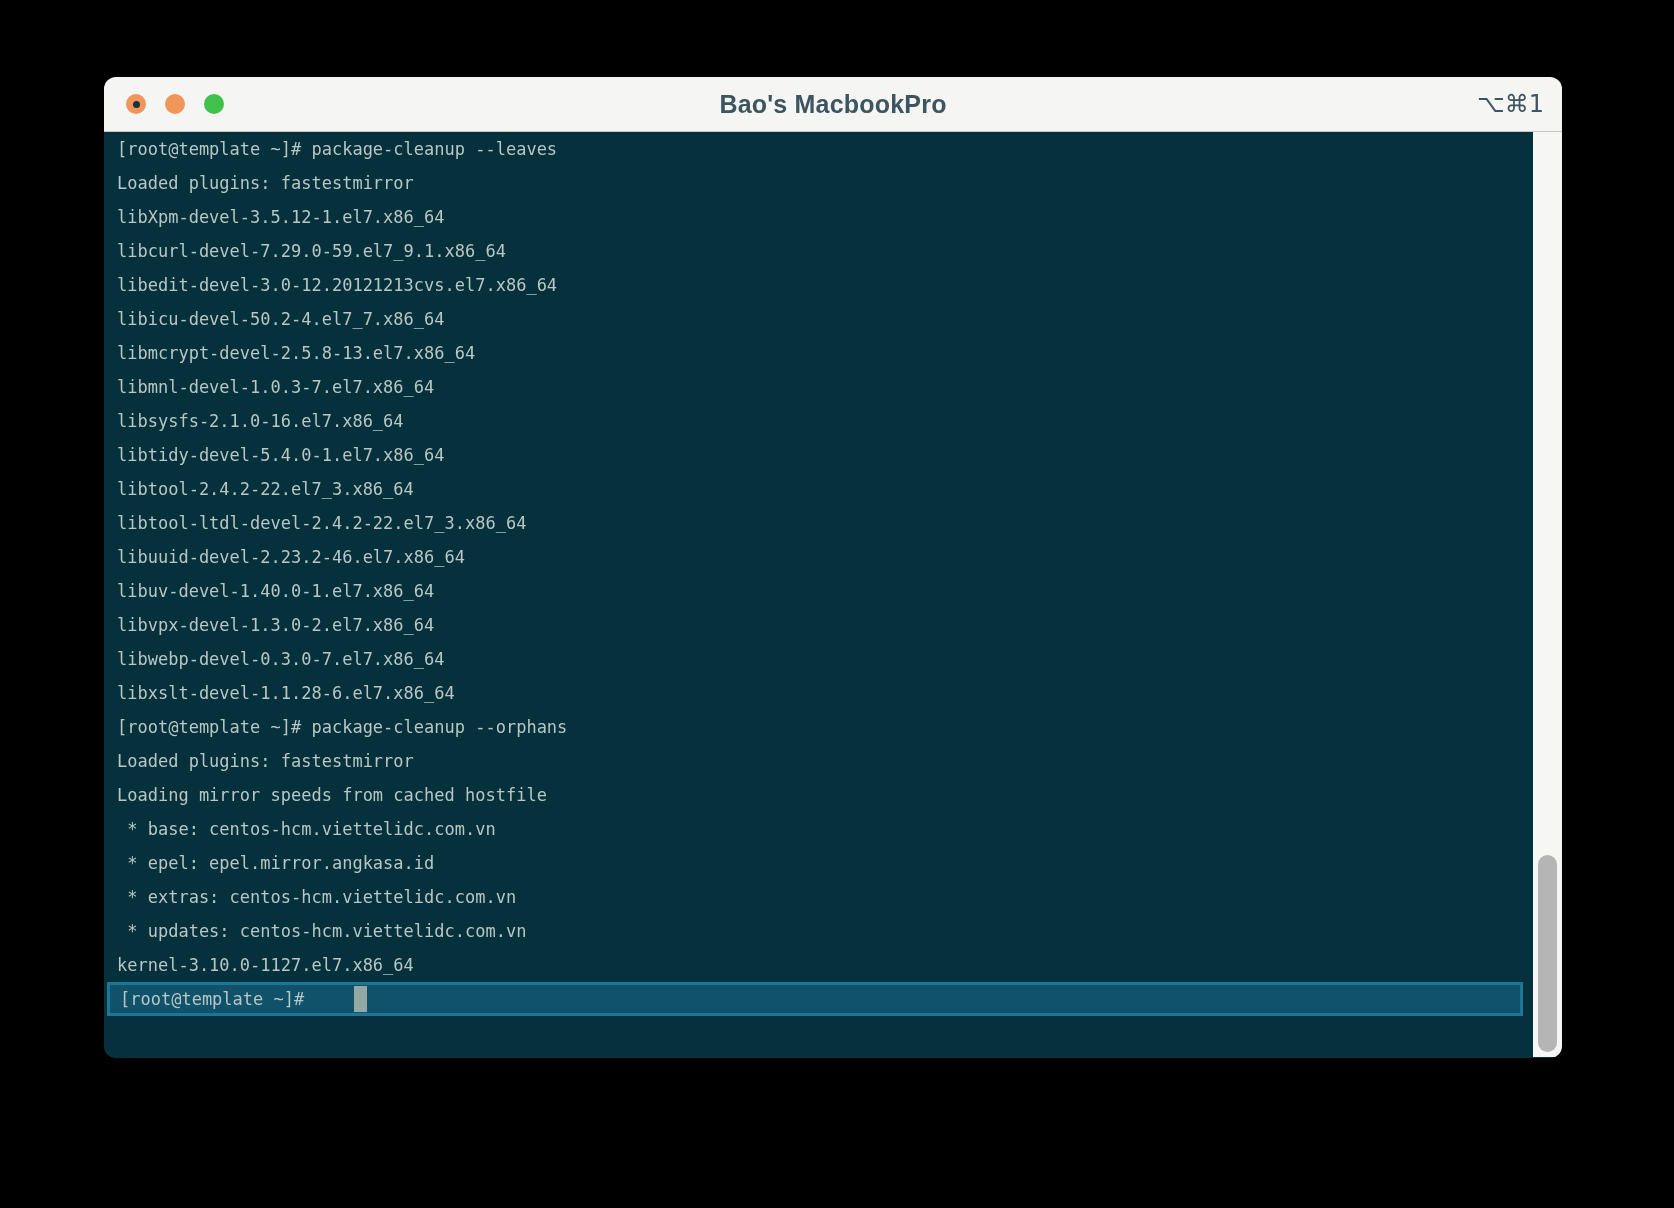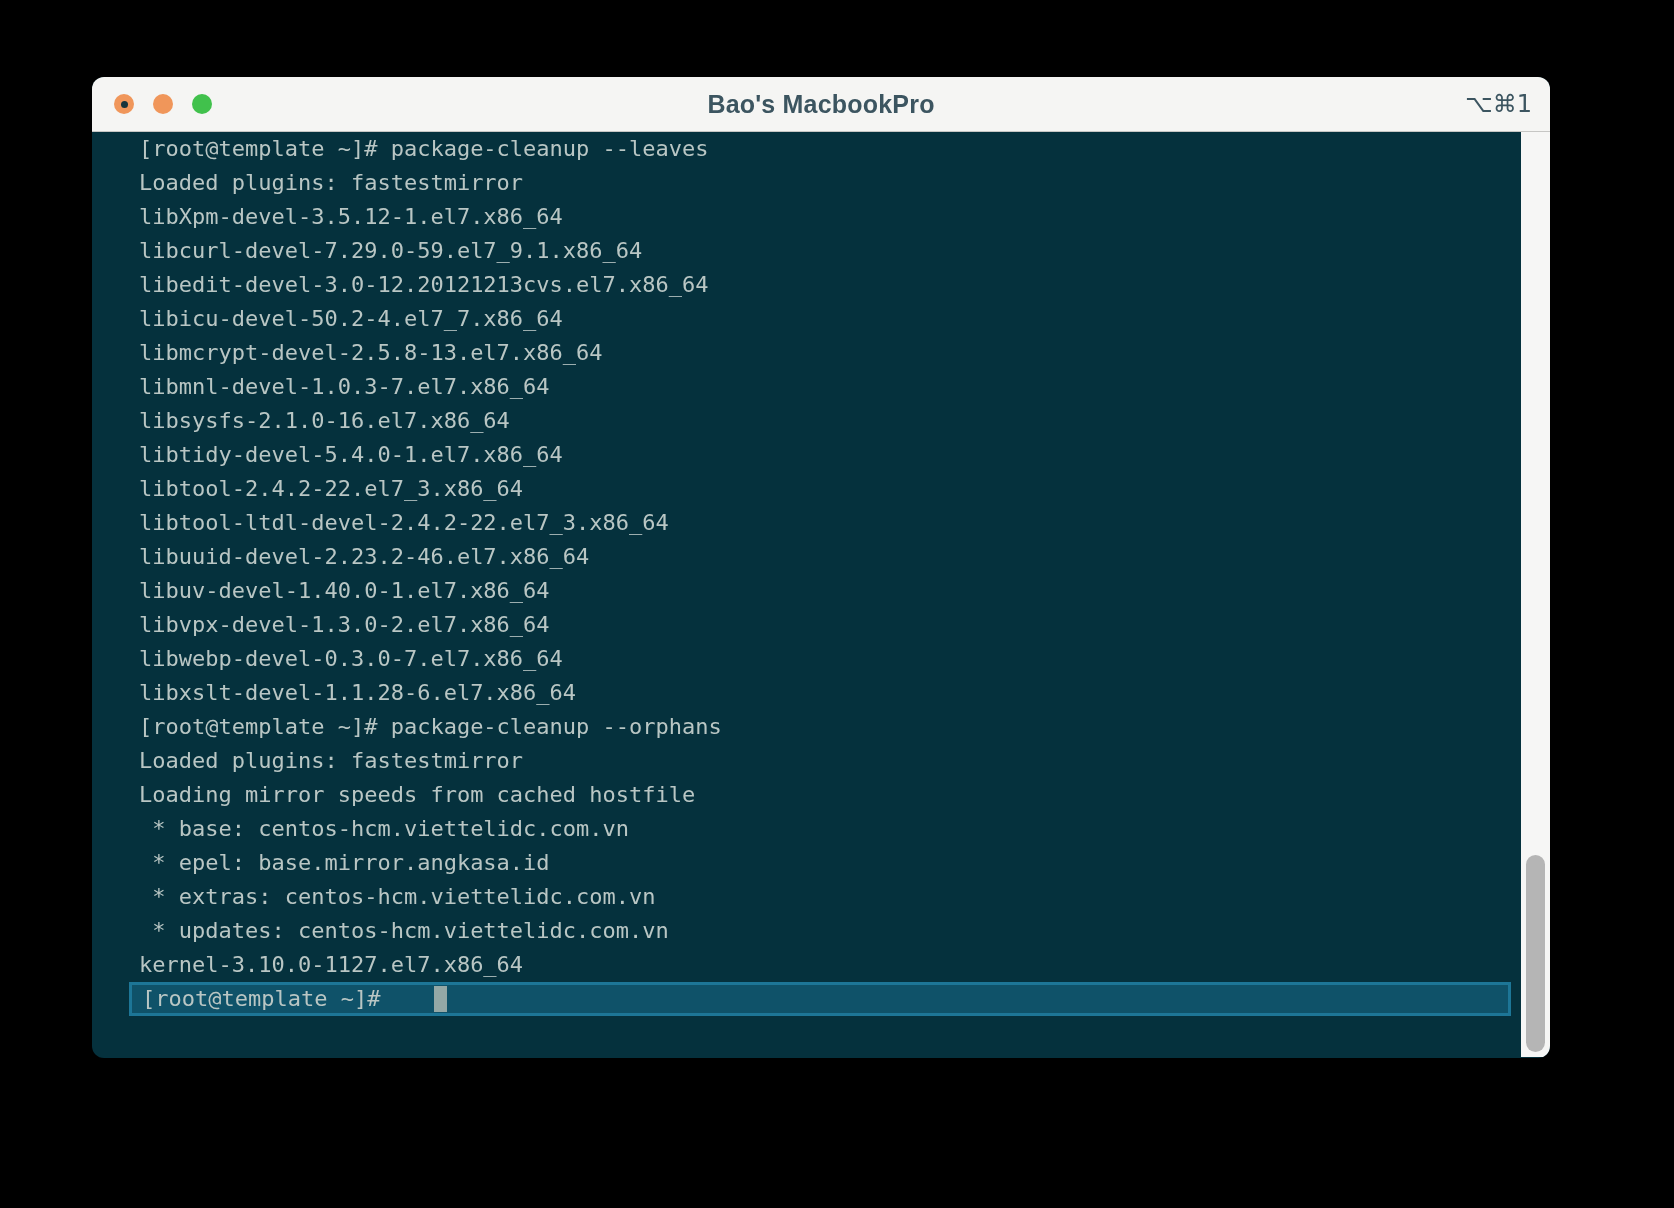--- a/index.html
+++ b/index.html
@@ -19,21 +19,21 @@
   }
   html,body{margin:0;padding:0;}
   body{
     width:1674px;height:1208px;
     background:#000;
     position:relative;
     overflow:hidden;
     font-family:"DejaVu Sans Mono",monospace;
   }
   .window{
-    position:absolute;left:92px;top:77px;
+    position:absolute;left:104px;top:77px;
     width:1458px;height:981px;
     border-radius:12px;
     overflow:hidden;
     background:var(--terminal-background);
   }
   .titlebar{
     height:55px;
     background:var(--titlebar-background);
     border-bottom:1px solid var(--titlebar-border);
     position:relative;
@@ -67,21 +67,21 @@
     display:flex;align-items:center;
     font-family:"DejaVu Sans",sans-serif;
     font-size:24px;
     color:var(--titlebar-text);
   }
   .terminal{
     position:relative;
     height:925px;
     background:var(--terminal-background);
     color:var(--terminal-foreground);
-    font-size:22px;line-height:34px;margin-left:34px;
+    font-size:17px;line-height:34px;
   }
   .output{padding-left:13px;padding-top:0;}
   .term-line{
     white-space:pre;height:34px;
   }
   .prompt-line{
     box-sizing:border-box;
     margin:0 39px 0 3px;
     height:34px;
     background:var(--prompt-highlight-fill);
@@ -141,21 +141,21 @@
         <div class="term-line">libtool-ltdl-devel-2.4.2-22.el7_3.x86_64</div>
         <div class="term-line">libuuid-devel-2.23.2-46.el7.x86_64</div>
         <div class="term-line">libuv-devel-1.40.0-1.el7.x86_64</div>
         <div class="term-line">libvpx-devel-1.3.0-2.el7.x86_64</div>
         <div class="term-line">libwebp-devel-0.3.0-7.el7.x86_64</div>
         <div class="term-line">libxslt-devel-1.1.28-6.el7.x86_64</div>
         <div class="term-line">[root@template ~]# package-cleanup --orphans</div>
         <div class="term-line">Loaded plugins: fastestmirror</div>
         <div class="term-line">Loading mirror speeds from cached hostfile</div>
         <div class="term-line"> * base: centos-hcm.viettelidc.com.vn</div>
-        <div class="term-line"> * epel: base.mirror.angkasa.id</div>
+        <div class="term-line"> * epel: epel.mirror.angkasa.id</div>
         <div class="term-line"> * extras: centos-hcm.viettelidc.com.vn</div>
         <div class="term-line"> * updates: centos-hcm.viettelidc.com.vn</div>
         <div class="term-line">kernel-3.10.0-1127.el7.x86_64</div>
       </div>
 
     <div class="prompt-line">
       <span>[root@template ~]# </span>
       <span class="cursor"></span>
     </div>
 

